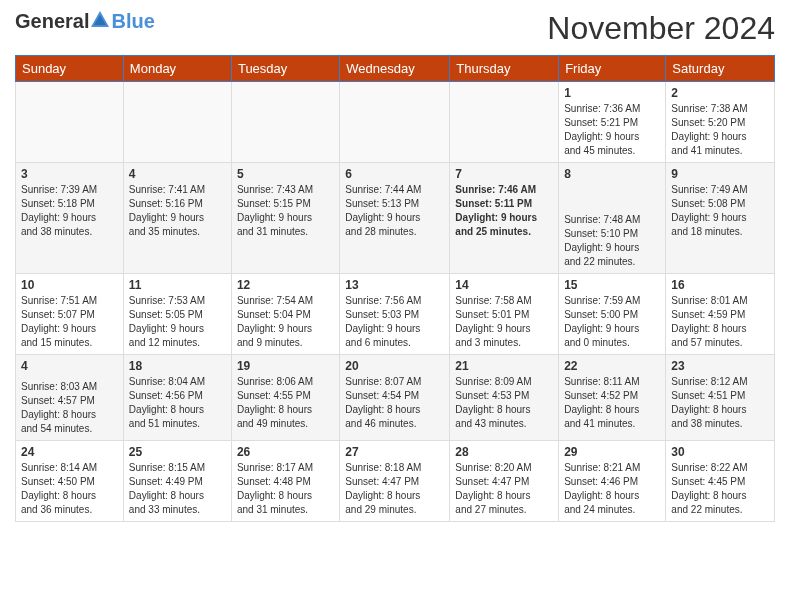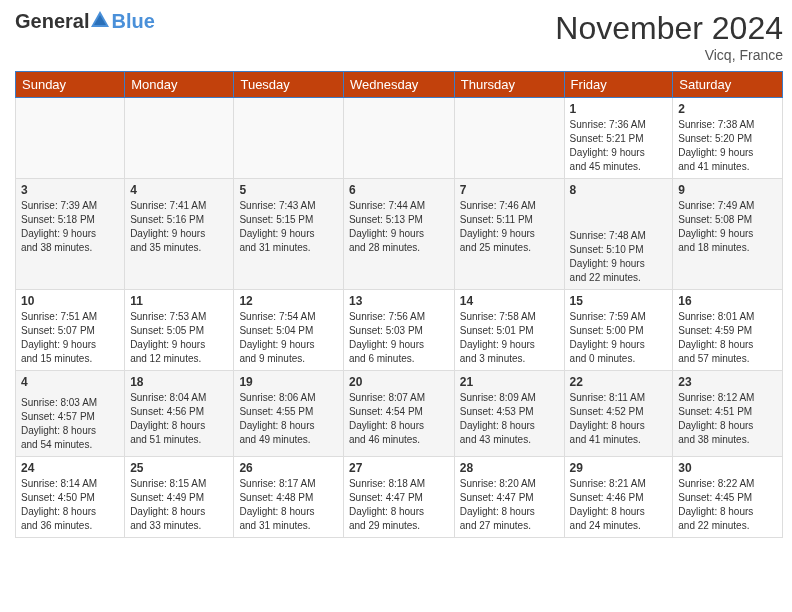--- a/index.html
+++ b/index.html
@@ -5,21 +5,21 @@
     * { margin: 0; padding: 0; box-sizing: border-box; }
     body {
       font-family: Arial, sans-serif;
       background: #fff;
       width: 792px;
       height: 612px;
       overflow: hidden;
     }
     .container {
       width: 792px;
-      padding: 10px 9px 5px 15px;
+      padding: 10px 17px 5px 15px;
     }
     .header-row {
       display: flex;
       justify-content: space-between;
       align-items: flex-start;
       margin-bottom: 8px;
     }
     .logo {
       display: flex;
       align-items: center;
@@ -93,21 +93,20 @@
         <span style="font-size:20px; font-weight:bold; color:#333;">General</span>
         <svg class="logo-icon" viewBox="0 0 22 22" xmlns="http://www.w3.org/2000/svg">
           <polygon points="11,2 20,18 2,18" fill="#4a90d9"></polygon>
           <polygon points="11,6 17,16 5,16" fill="#2a70b9"></polygon>
         </svg>
         <span style="font-size:20px; font-weight:bold; color:#4a90d9;">Blue</span>
       </div>
     </div>
     <div class="title-section">
       <div class="month-title">November 2024</div>
-      <div class="location">Vicq, France</div>
     </div>
   </div>
 
   <table class="calendar">
     <thead>
       <tr>
         <th>Sunday</th>
         <th>Monday</th>
         <th>Tuesday</th>
         <th>Wednesday</th>
@@ -162,21 +161,21 @@
           </td>
           <td class="shaded">
             <div class="day-number">6</div>
             <div class="day-info" style="white-space: pre-line;">Sunrise: 7:44 AM
 Sunset: 5:13 PM
 Daylight: 9 hours
 and 28 minutes.</div>
           </td>
           <td class="shaded">
             <div class="day-number">7</div>
-            <div class="day-info" style="white-space: pre-line;">Sunrise: 7:46 AM
+            <div class="day-info" style="white-space: pre-line; font-weight: bold;">Sunrise: 7:46 AM
 Sunset: 5:11 PM
 Daylight: 9 hours
 and 25 minutes.</div>
           </td>
           <td class="shaded">
             <div class="day-number">8</div>
             <div class="day-info" style="white-space: pre-line; margin-top: 32px;">Sunrise: 7:48 AM
 Sunset: 5:10 PM
 Daylight: 9 hours
 and 22 minutes.</div>

